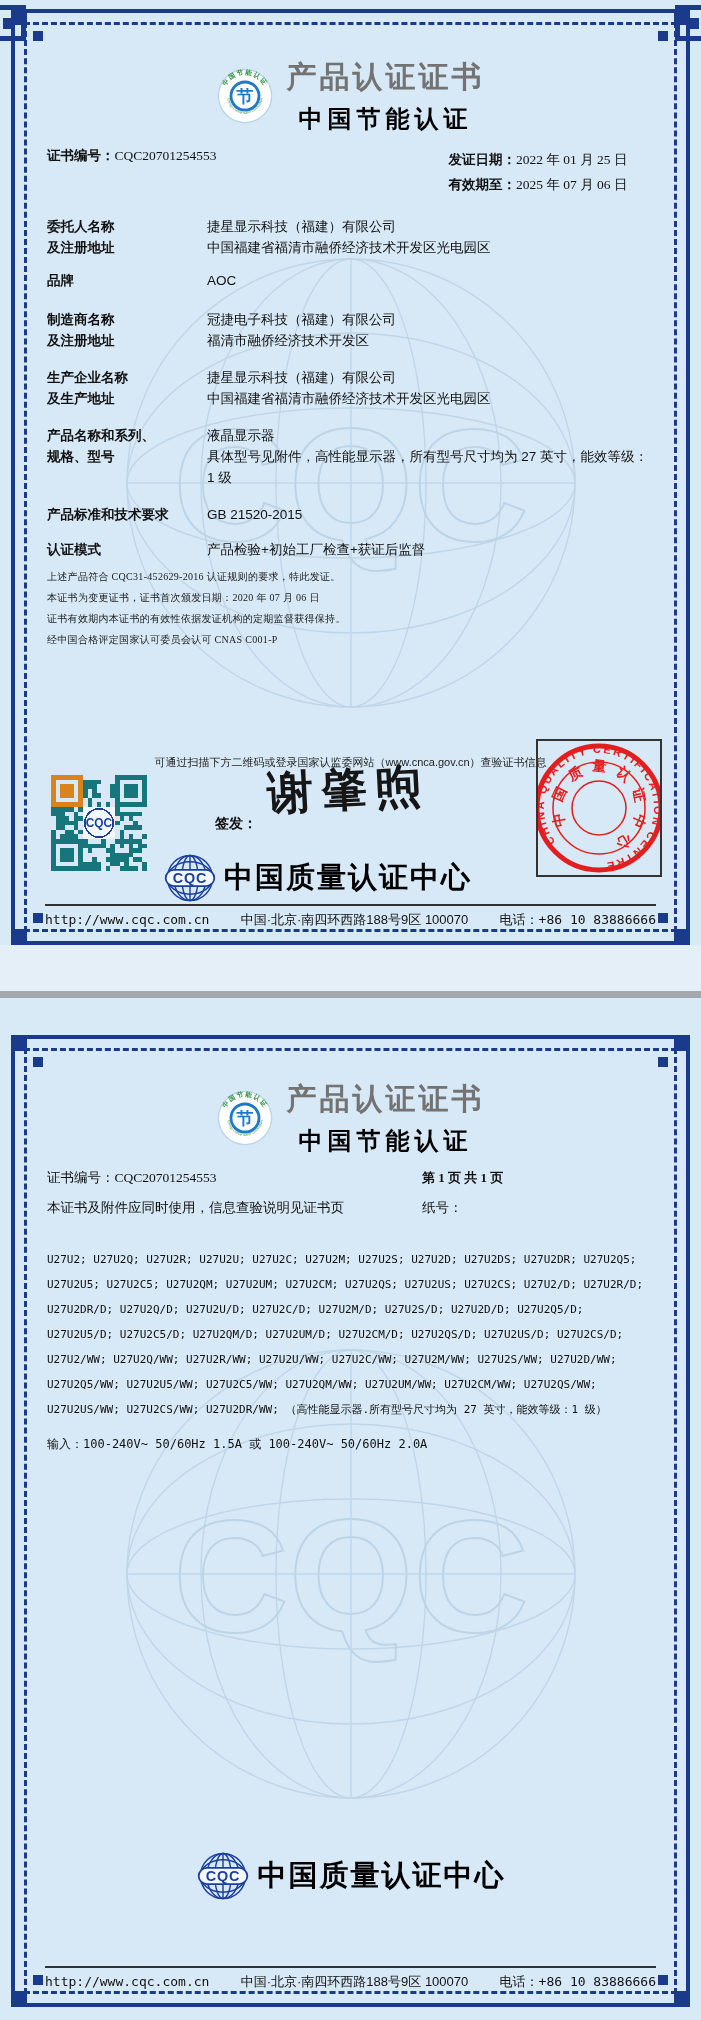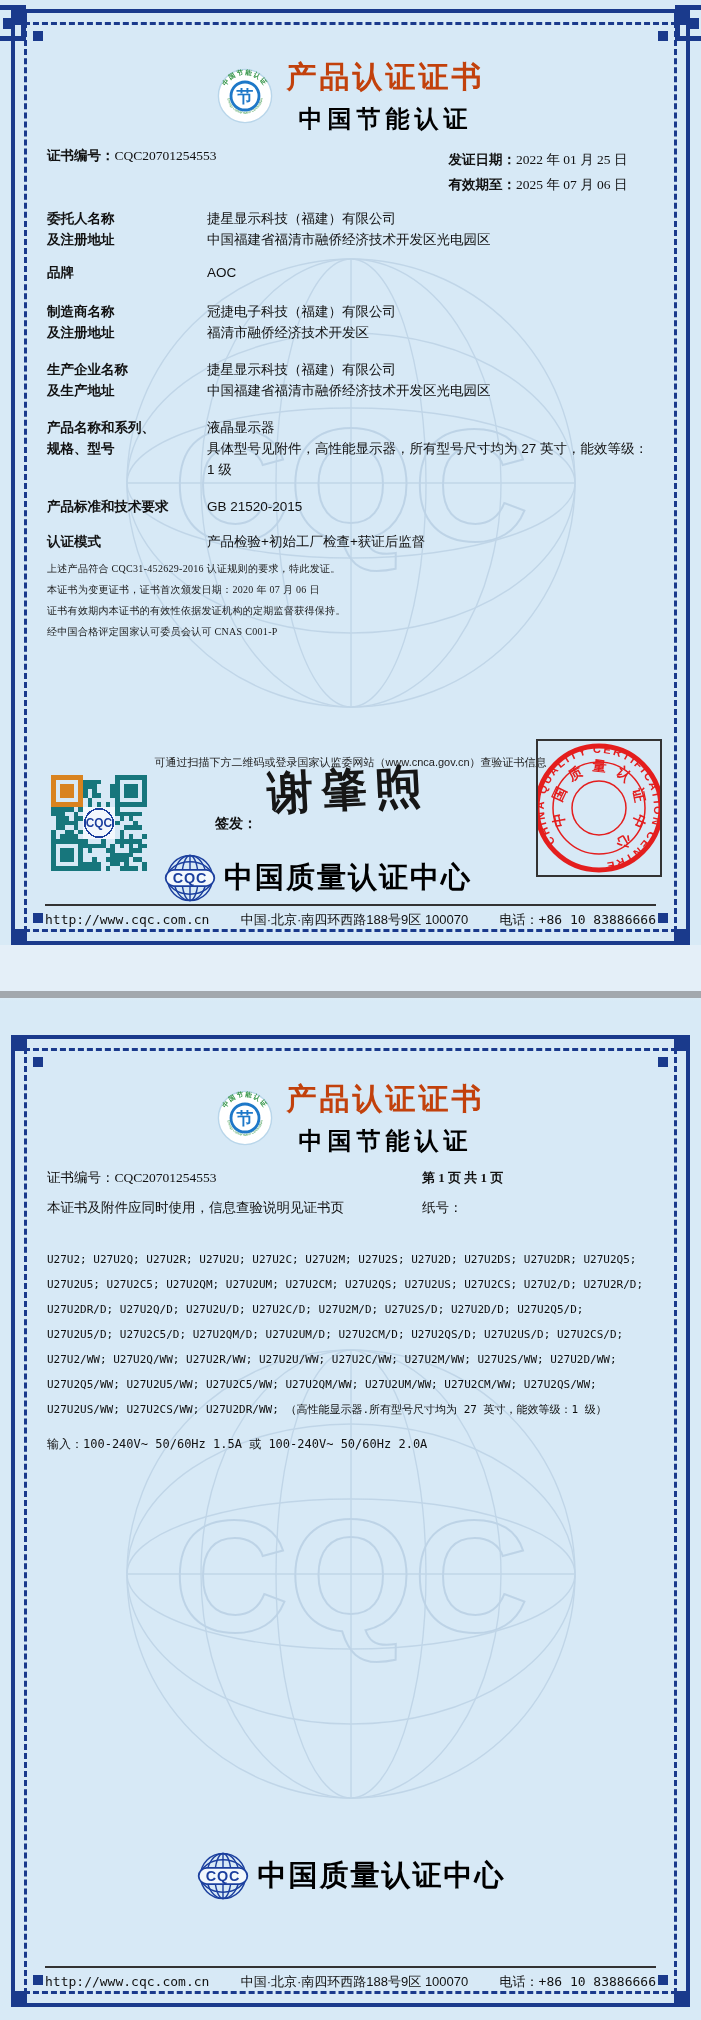--- a/index.html
+++ b/index.html
@@ -17,26 +17,26 @@
   .page-sq{position:absolute;width:26px;height:26px;border:5px solid #1a3a8c;z-index:3;}
   .page-sq::after{content:'';position:absolute;left:50%;top:50%;width:11px;height:11px;margin:-5.5px 0 0 -5.5px;background:#1a3a8c;}
   .p-tl{left:-10px;top:5px}.p-tr{right:-10px;top:5px}
   .cert-body{position:relative;height:100%;padding:0 32px;box-sizing:border-box;z-index:1;}
   .watermark{position:absolute;left:50%;transform:translateX(-50%);z-index:0;opacity:.5;pointer-events:none;}
   #cert1 .watermark{top:235px;}
   #cert2 .watermark{top:300px;}
   .cert-header{display:flex;justify-content:center;align-items:center;gap:14px;padding-top:44px;position:relative;z-index:1;}
   #cert2 .cert-header{padding-top:40px;}
   .title-col{text-align:center;}
-  .cert-title{font-size:30px;font-weight:bold;letter-spacing:3px;color:#c2410c;}
+  .cert-title{font-size:30px;font-weight:bold;letter-spacing:3px;color:#737373;}
   .cert-subtitle{font-size:24px;font-weight:600;letter-spacing:5px;margin-top:5px;color:#000;}
   .certno-row{display:flex;justify-content:space-between;margin-top:12px;font-family:"Liberation Serif",serif;font-size:13.5px;position:relative;z-index:1;}
   .b{font-weight:bold;}
   .dates{width:232px;line-height:25px;text-align:center;}
-  .fields{margin-top:11px;font-size:13.5px;position:relative;z-index:1;}
+  .fields{margin-top:19px;font-size:13.5px;position:relative;z-index:1;}
   .frow{display:flex;line-height:21px;}
   .flabel{width:160px;flex-shrink:0;font-weight:bold;white-space:pre-line;}
   .fvalue{white-space:pre-line;}
   .mb1{margin-bottom:12px}.mb2{margin-bottom:18px}.mb3{margin-bottom:16px}.mb4{margin-bottom:14px}
   .statements{margin-top:6px;font-family:"Liberation Serif",serif;font-size:10px;line-height:21px;letter-spacing:.3px;color:#1a1a1a;white-space:pre-line;position:relative;z-index:1;}
   .qr-hint{position:absolute;left:0;right:0;top:742px;text-align:center;font-size:11px;color:#222;z-index:1;}
   .qr-box{position:absolute;left:36px;top:762px;width:96px;height:96px;z-index:1;}
   .sign-label{position:absolute;left:200px;top:802px;font-size:14px;font-weight:bold;font-family:"Liberation Serif",serif;z-index:1;}
   .signature{position:absolute;left:252px;top:746px;font-size:46px;font-weight:bold;font-family:"DejaVu Serif",serif;transform:rotate(-3deg);letter-spacing:8px;color:#161616;z-index:1;}
   .org-row{position:absolute;left:148px;top:838px;display:flex;align-items:center;gap:7px;z-index:1;}

